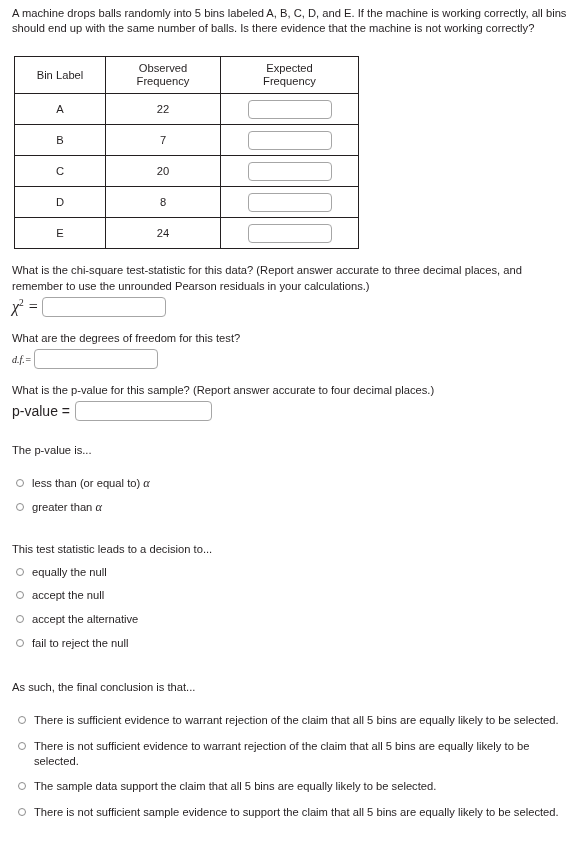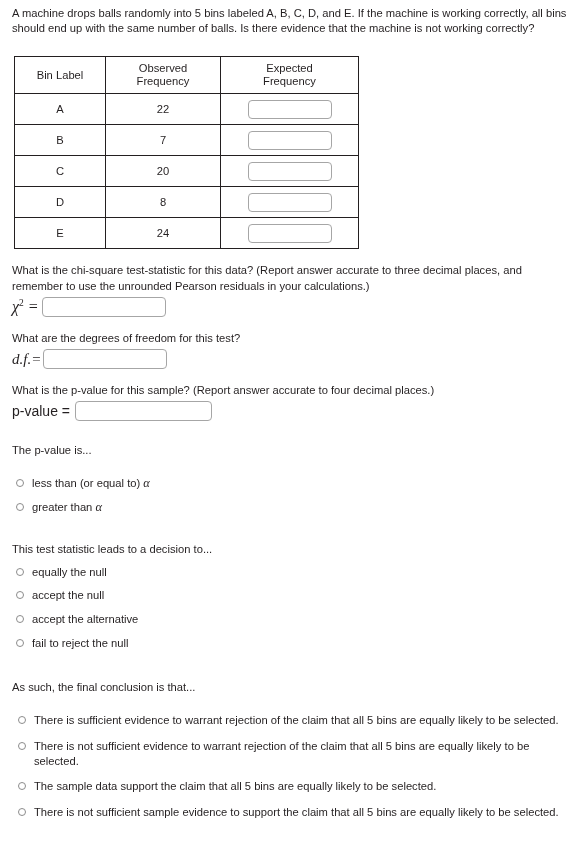--- a/index.html
+++ b/index.html
@@ -107,21 +107,21 @@
     padding-right: 3px;
     white-space: nowrap;
   }
   .sym-chi sup {
     font-size: 9.5px;
     font-style: normal;
   }
   .lbl-df {
     font-family: "Liberation Serif", serif;
     font-style: italic;
-    font-size: 15px;
+    font-size: 10px;
     padding-right: 2px;
     white-space: nowrap;
   }
   .lbl-pval {
     font-size: 14px;
     padding-right: 5px;
     white-space: nowrap;
   }
   
   .radio-group { margin-top: 18px; }

